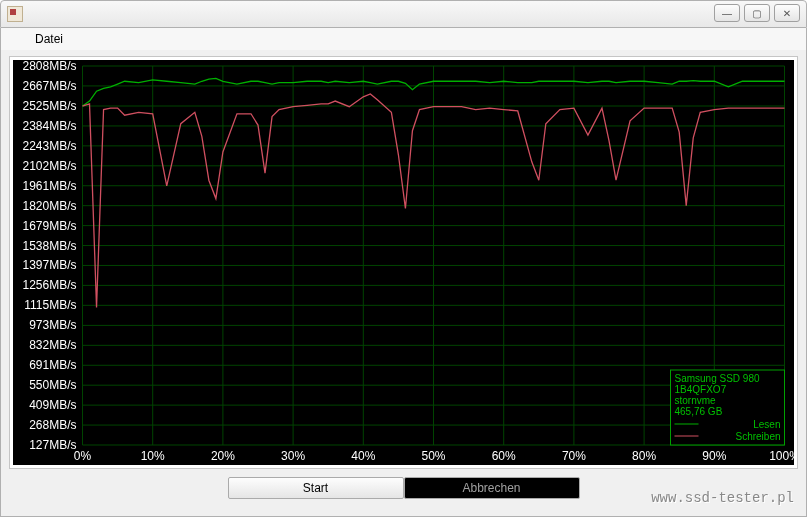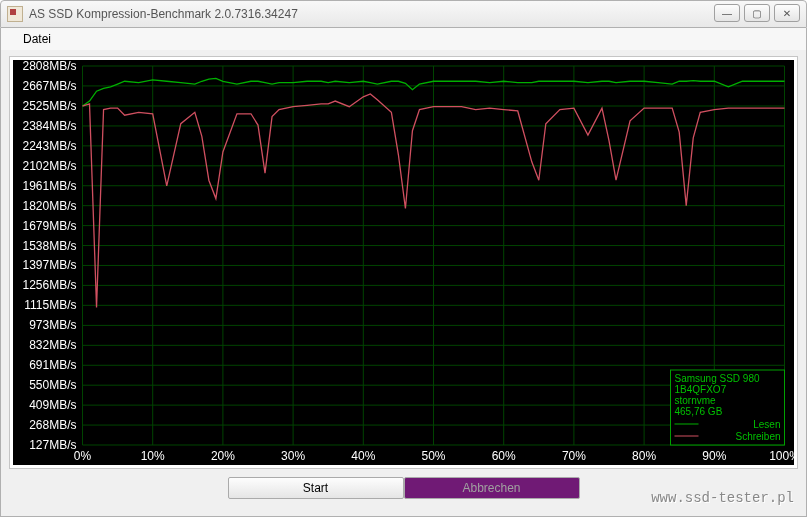--- a/index.html
+++ b/index.html
@@ -3,37 +3,36 @@
 <meta charset="utf-8">
 <style>
 *{box-sizing:border-box;margin:0;padding:0}
 body{font-family:"Segoe UI",Tahoma,sans-serif;font-size:12px;background:#fff;width:807px;height:517px;overflow:hidden}
 .titlebar{height:28px;background:linear-gradient(#f8f8f8,#e8e8e8);border:1px solid #b0b0b0;border-radius:4px 4px 0 0;display:flex;align-items:center;padding:0 6px;position:relative}
 .titlebar .appicon{width:16px;height:16px;background:#f0e8d8;border:1px solid #c0b090;margin-right:6px;position:relative}
 .titlebar .appicon::after{content:"";position:absolute;width:6px;height:6px;background:#b04040;top:2px;left:2px}
 .title{color:#555;font-size:12px}
 .winbtns{position:absolute;right:6px;top:3px;display:flex;gap:4px}
 .winbtn{width:26px;height:18px;border:1px solid #a0a0a0;border-radius:3px;background:linear-gradient(#fdfdfd,#e5e5e5);display:flex;align-items:center;justify-content:center;font-size:10px;color:#555;cursor:pointer}
-.menubar{height:22px;border-left:1px solid #b0b0b0;border-right:1px solid #b0b0b0;background:#f7f7f7;display:flex;align-items:center;padding-left:14px}
+.menubar{height:22px;border-left:1px solid #b0b0b0;border-right:1px solid #b0b0b0;background:#f7f7f7;display:flex;align-items:center;padding-left:26px}
 .menuitem{padding:2px 8px;cursor:pointer}
 .content{border-left:1px solid #b0b0b0;border-right:1px solid #b0b0b0;border-bottom:1px solid #b0b0b0;padding:6px 8px 8px 8px;background:#f0f0f0;height:467px;position:relative}
 .chartframe{border:1px solid #c5c5c5;background:#fff;padding:3px}
 .chart{background:#000;position:relative;height:405px}
 .buttons{display:flex;justify-content:center;margin-top:8px}
 .btn{width:176px;height:22px;border:1px solid #aaa;background:linear-gradient(#fdfdfd,#e5e5e5);font-size:12px;cursor:pointer;border-radius:2px}
-.btn[disabled]{color:#a0a0a0;background:#701a75;cursor:default}
+.btn[disabled]{color:#a0a0a0;background:#000000;cursor:default}
 .watermark{position:absolute;right:12px;bottom:10px;font-family:Liberation Mono, monospace;font-size:14px;color:#888;text-shadow:1px 1px 0 #fff}
 svg text{font-family:"Segoe UI",Tahoma,sans-serif}
 </style>
 </head>
 <body>
 
 <div class="titlebar">
   <div class="appicon"></div>
-  <div class="title">AS SSD Kompression-Benchmark 2.0.7316.34247</div>
   <div class="winbtns">
     <div class="winbtn">—</div>
     <div class="winbtn">▢</div>
     <div class="winbtn">✕</div>
   </div>
 </div>
 
 <div class="menubar">
   <div class="menuitem">Datei</div>
 </div>

